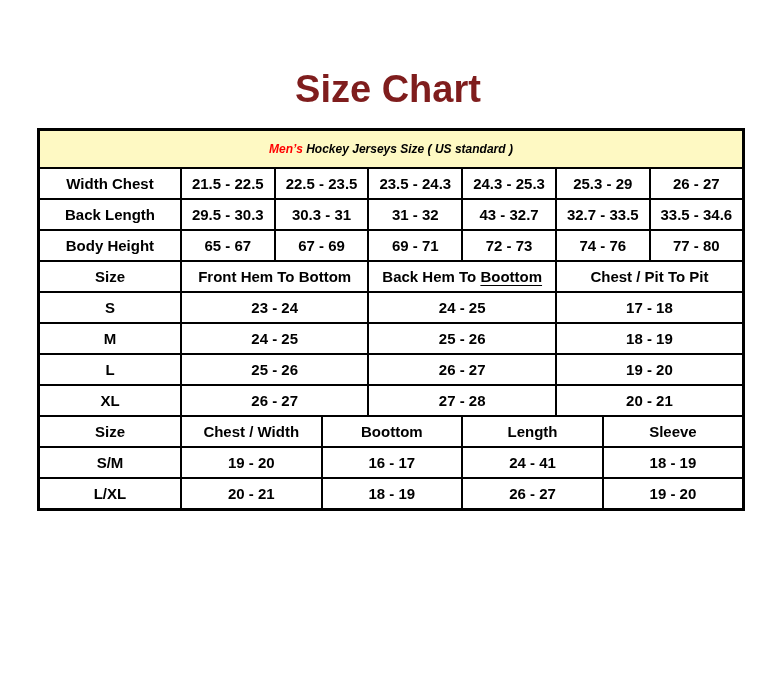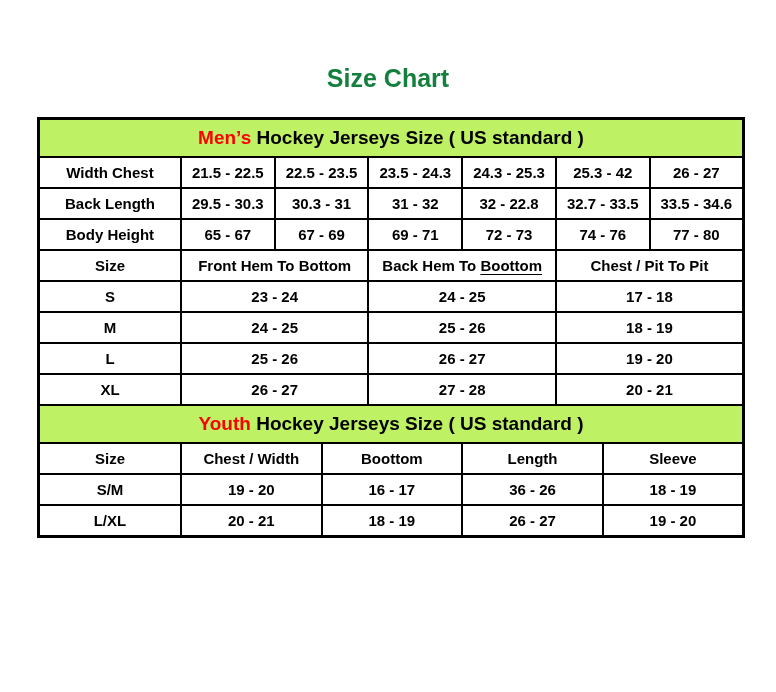--- a/index.html
+++ b/index.html
@@ -9,27 +9,27 @@
     font-family: "Liberation Sans", sans-serif;
   }
   .page {
     position: relative;
     width: 776px;
     height: 692px;
     background: #ffffff;
     overflow: hidden;
   }
   .page-title {
-    margin: 1px;
+    margin: 12px;
     padding-top: 60px;
     margin-left: 34px;
     width: 708px;
     text-align: center;
-    color: #15803d;
-    font-size: 25px;
+    color: #7f1d1d;
+    font-size: 38px;
     line-height: 34px;
     font-weight: bold;
     letter-spacing: 0px;
   }
   table.size-chart {
     border-collapse: collapse;
     table-layout: fixed;
     width: 708px;
     margin-left: 37px;
     margin-top: 22px;
@@ -41,23 +41,24 @@
     vertical-align: middle;
     font-weight: bold;
     font-size: 15px;
     color: #000000;
     padding: 0 2px;
     height: 29px;
     overflow: hidden;
     white-space: nowrap;
   }
   tr.banner-row td {
-    background: #bef264;
-    font-size: 19px;
+    background: #fef9c3;
+    font-size: 12px;
     height: 36px;
+    font-style: italic;
   }
   .hl {
     color: #FF0000;
   }
   .typo {
     text-decoration-line: underline;
     text-decoration-style: wavy;
     text-decoration-color: #E03C31;
     text-decoration-thickness: 1px;
     text-underline-offset: 3px;
@@ -91,29 +92,29 @@
     <tbody>
       <tr class="banner-row">
         <td colspan="13"><span class="hl">Men’s</span><span> Hockey Jerseys Size ( US standard )</span></td>
       </tr>
       <tr>
         <td>Width Chest</td>
         <td colspan="2">21.5 - 22.5</td>
         <td colspan="2">22.5 - 23.5</td>
         <td colspan="2">23.5 - 24.3</td>
         <td colspan="2">24.3 - 25.3</td>
-        <td colspan="2">25.3 - 42</td>
+        <td colspan="2">25.3 - 29</td>
         <td colspan="2">26 - 27</td>
       </tr>
       <tr>
         <td>Back Length</td>
         <td colspan="2">29.5 - 30.3</td>
         <td colspan="2">30.3 - 31</td>
         <td colspan="2">31 - 32</td>
-        <td colspan="2">32 - 22.8</td>
+        <td colspan="2">43 - 32.7</td>
         <td colspan="2">32.7 - 33.5</td>
         <td colspan="2">33.5 - 34.6</td>
       </tr>
       <tr>
         <td>Body Height</td>
         <td colspan="2">65 - 67</td>
         <td colspan="2">67 - 69</td>
         <td colspan="2">69 - 71</td>
         <td colspan="2">72 - 73</td>
         <td colspan="2">74 - 76</td>
@@ -148,35 +149,32 @@
       </tr>
       <tr>
         <td>XL</td>
         <td colspan="4">26 - 27</td>
         <td colspan="4">27 - 28</td>
         <td colspan="4">20 - 21</td>
       </tr>
     </tbody>
 
     <tbody>
-      <tr class="banner-row">
-        <td colspan="13"><span class="hl">Youth</span><span> Hockey Jerseys Size ( US standard )</span></td>
-      </tr>
       <tr>
         <td>Size</td>
         <td colspan="3">Chest / Width</td>
         <td colspan="3">Boottom</td>
         <td colspan="3">Length</td>
         <td colspan="3">Sleeve</td>
       </tr>
       <tr>
         <td>S/M</td>
         <td colspan="3">19 - 20</td>
         <td colspan="3">16 - 17</td>
-        <td colspan="3">36 - 26</td>
+        <td colspan="3">24 - 41</td>
         <td colspan="3">18 - 19</td>
       </tr>
       <tr>
         <td>L/XL</td>
         <td colspan="3">20 - 21</td>
         <td colspan="3">18 - 19</td>
         <td colspan="3">26 - 27</td>
         <td colspan="3">19 - 20</td>
       </tr>
     </tbody>

